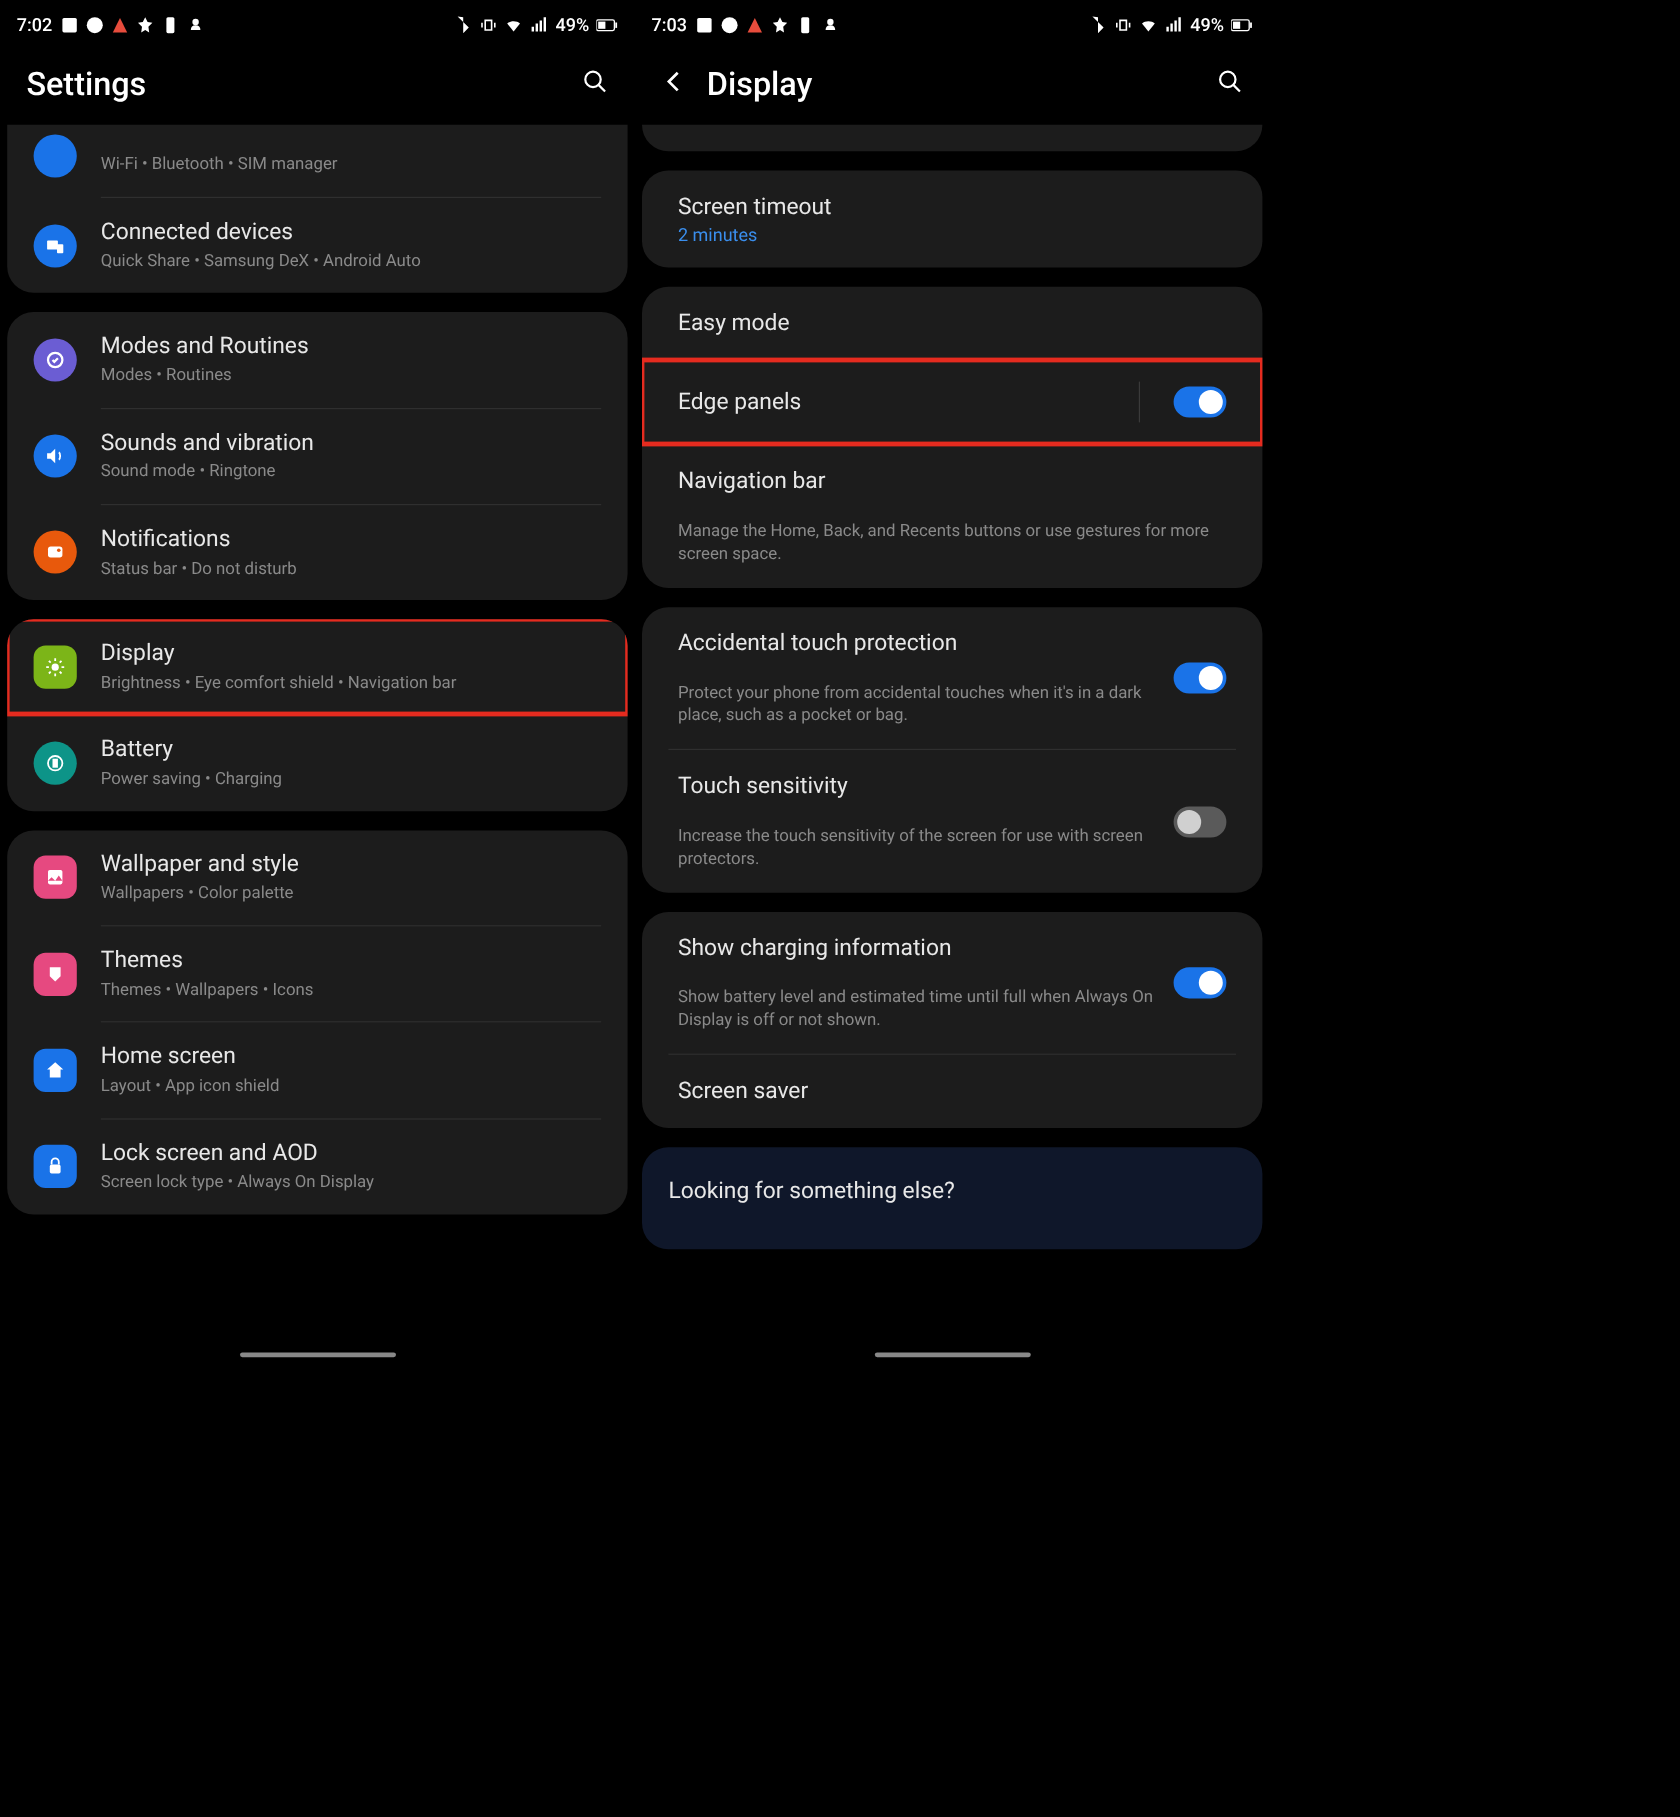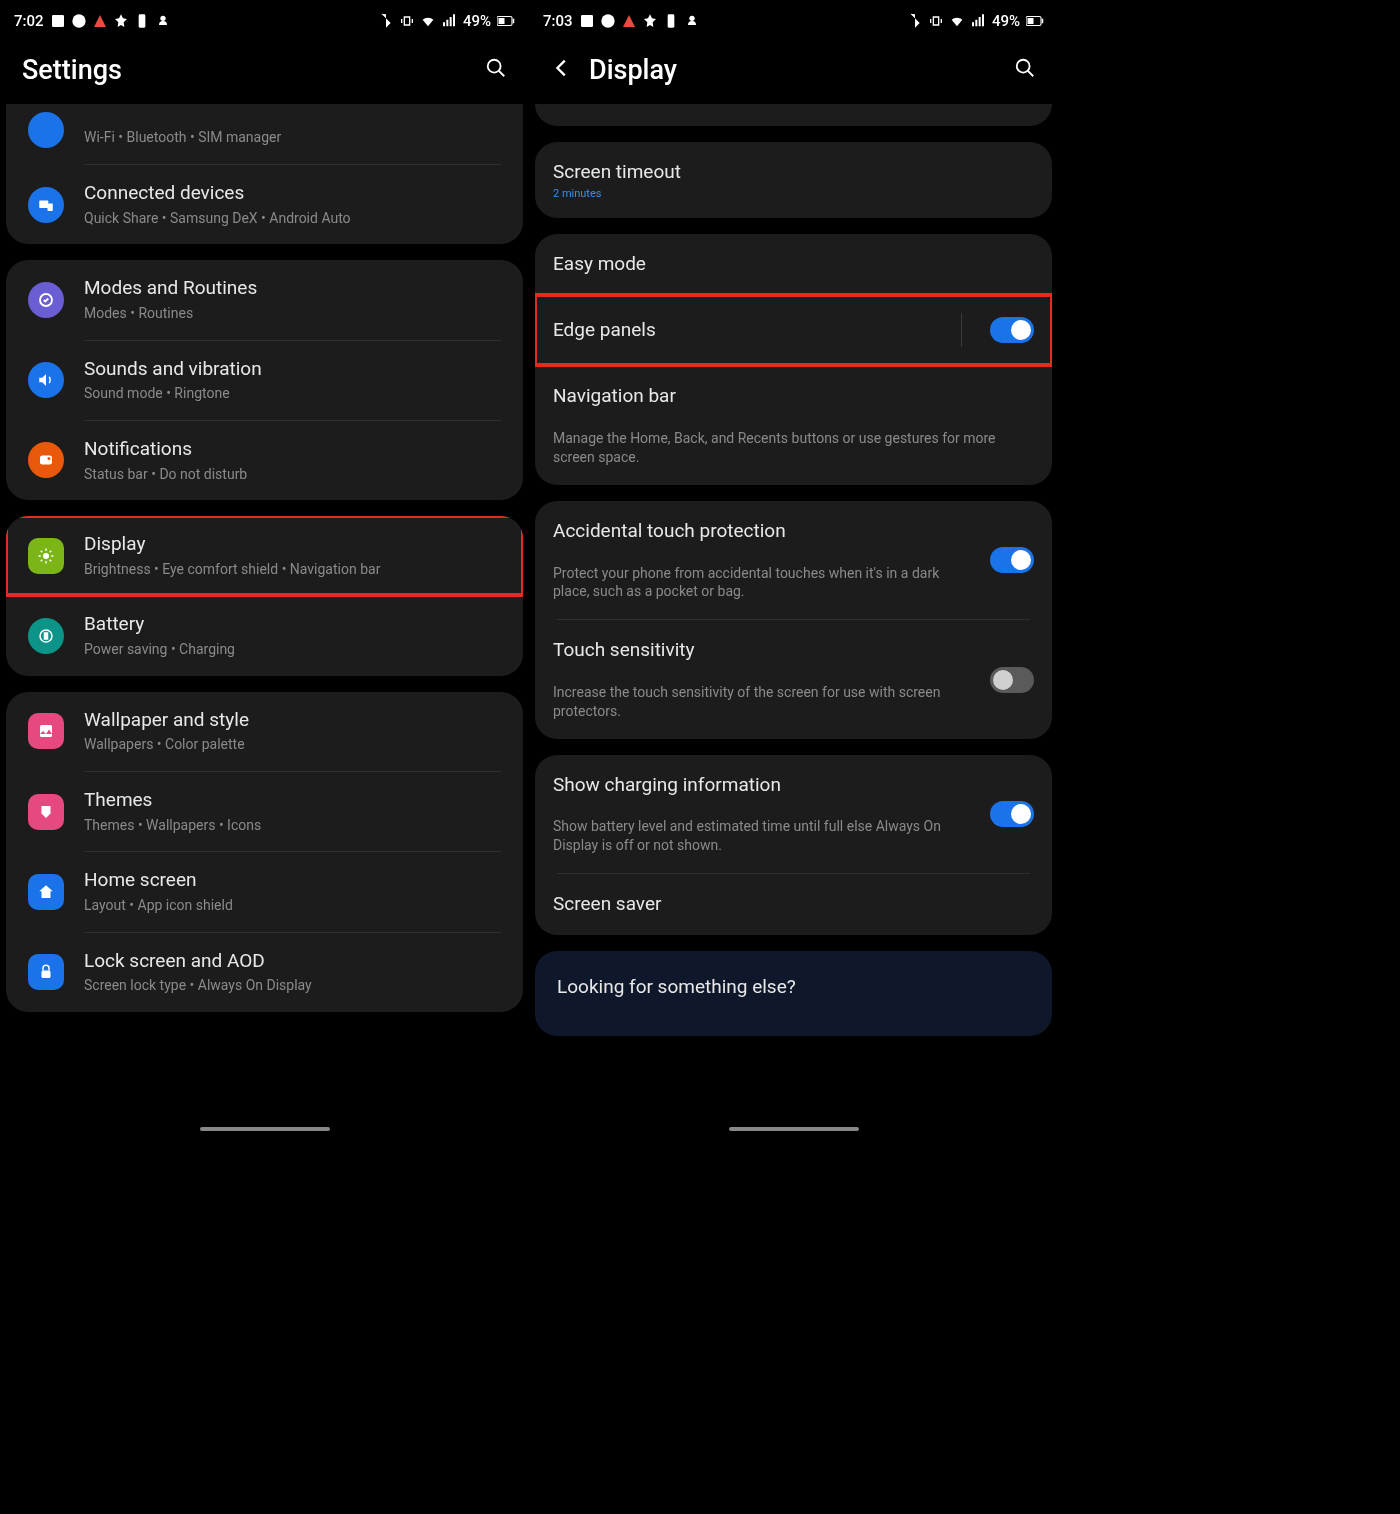--- a/index.html
+++ b/index.html
@@ -22,32 +22,32 @@
   .back-btn svg, .search-btn svg { width:22px; height:22px; }
   .content { padding:0 6px; }
   .card { background:#1c1c1c; border-radius:22px; margin:0 0 16px; overflow:hidden; }
   .item { display:flex; align-items:center; padding:16px 22px; position:relative; }
   .item-left { width:56px; flex-shrink:0; }
   .icon-circle { width:36px; height:36px; border-radius:50%; display:flex; align-items:center; justify-content:center; }
   .item-body { flex:1; min-width:0; }
   .item-title { font-size:19px; color:#e8e8e8; line-height:1.3; }
   .item-sub { font-size:14px; color:#8a8a8a; margin-top:3px; line-height:1.4; }
   .item-desc { font-size:14px; color:#8a8a8a; margin-top:20px; line-height:1.35; }
-  .item-value { font-size:11px; color:#3a8eed; margin-top:2px; }
+  .item-value { font-size:15px; color:#3a8eed; margin-top:2px; }
   .divider { height:1px; background:#2f2f2f; margin:0 22px 0 78px; }
   .divider-full { height:1px; background:#2f2f2f; margin:0 22px; }
   .highlight { outline:4px solid #e52b1f; outline-offset:-2px; }
   .toggle { width:44px; height:26px; border-radius:13px; position:relative; flex-shrink:0; margin-left:14px; }
   .toggle-on { background:#1a73e8; }
   .toggle-off { background:#5a5a5a; }
   .toggle::after { content:""; position:absolute; width:20px; height:20px; border-radius:50%; background:#fff; top:3px; }
   .toggle-on::after { right:3px; }
   .toggle-off::after { left:3px; background:#d0d0d0; }
   .toggle-wrap { border-left:1px solid #3a3a3a; padding-left:14px; margin-left:12px; height:34px; display:flex; align-items:center; }
-  .item.no-icon { padding:18px 18px; }
+  .item.no-icon { padding:18px 30px; }
   .link-text { color:#3a8eed; font-size:17px; }
   .footer-card { background:#0f172a; border-radius:22px; padding:24px 22px 20px; margin:0 0 16px; }
   .footer-title { font-size:19px; color:#e8e8e8; margin-bottom:18px; }
   .home-indicator { position:absolute; bottom:7px; left:50%; transform:translateX(-50%); width:130px; height:4px; background:#888; border-radius:2px; }
   .partial-card-top { border-top-left-radius:0; border-top-right-radius:0; margin-top:0; }
   .partial-item { padding:8px 22px 16px;align-items:flex-end; }
 </style>
 </head>
 <body>
 
@@ -405,21 +405,21 @@
           <div class="item-desc">Increase the touch sensitivity of the screen for use with screen protectors.</div>
         </div>
         <div class="toggle toggle-off"></div>
       </div>
     </div>
 
     <div class="card">
       <div class="item no-icon">
         <div class="item-body">
           <div class="item-title">Show charging information</div>
-          <div class="item-desc">Show battery level and estimated time until full else Always On Display is off or not shown.</div>
+          <div class="item-desc">Show battery level and estimated time until full when Always On Display is off or not shown.</div>
         </div>
         <div class="toggle toggle-on"></div>
       </div>
       <div class="divider-full"></div>
       <div class="item no-icon">
         <div class="item-body">
           <div class="item-title">Screen saver</div>
         </div>
       </div>
     </div>

